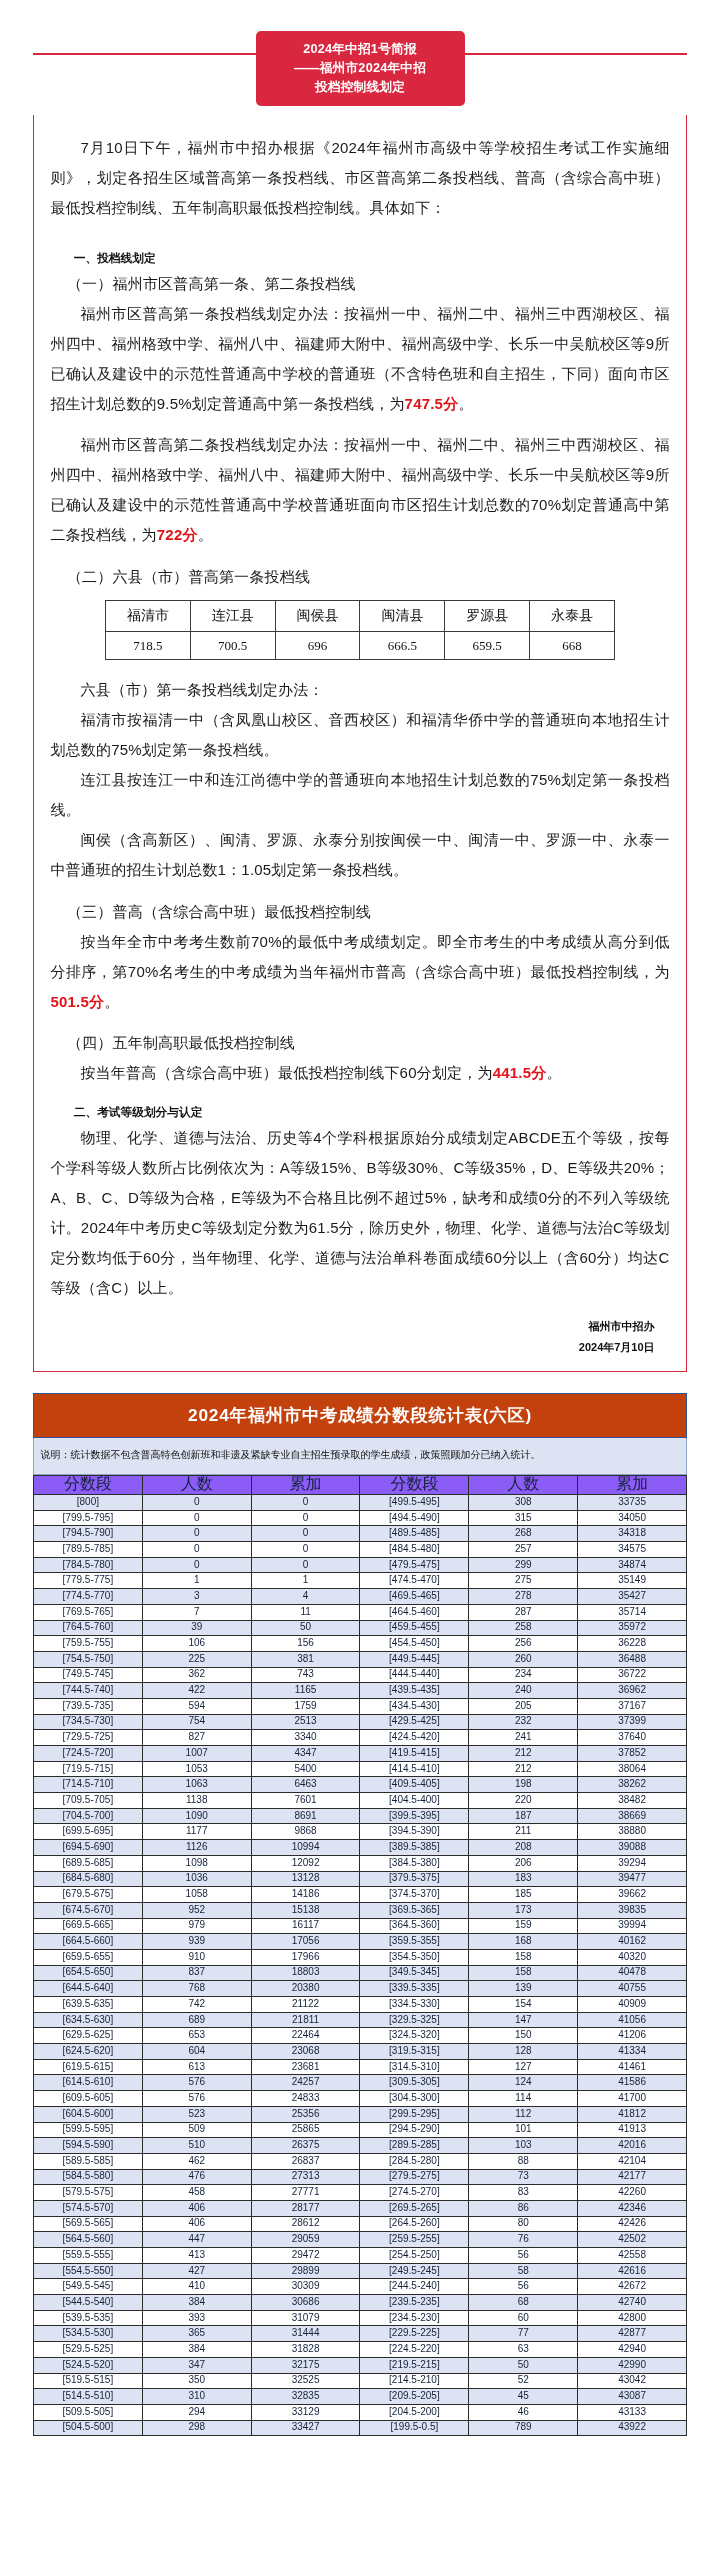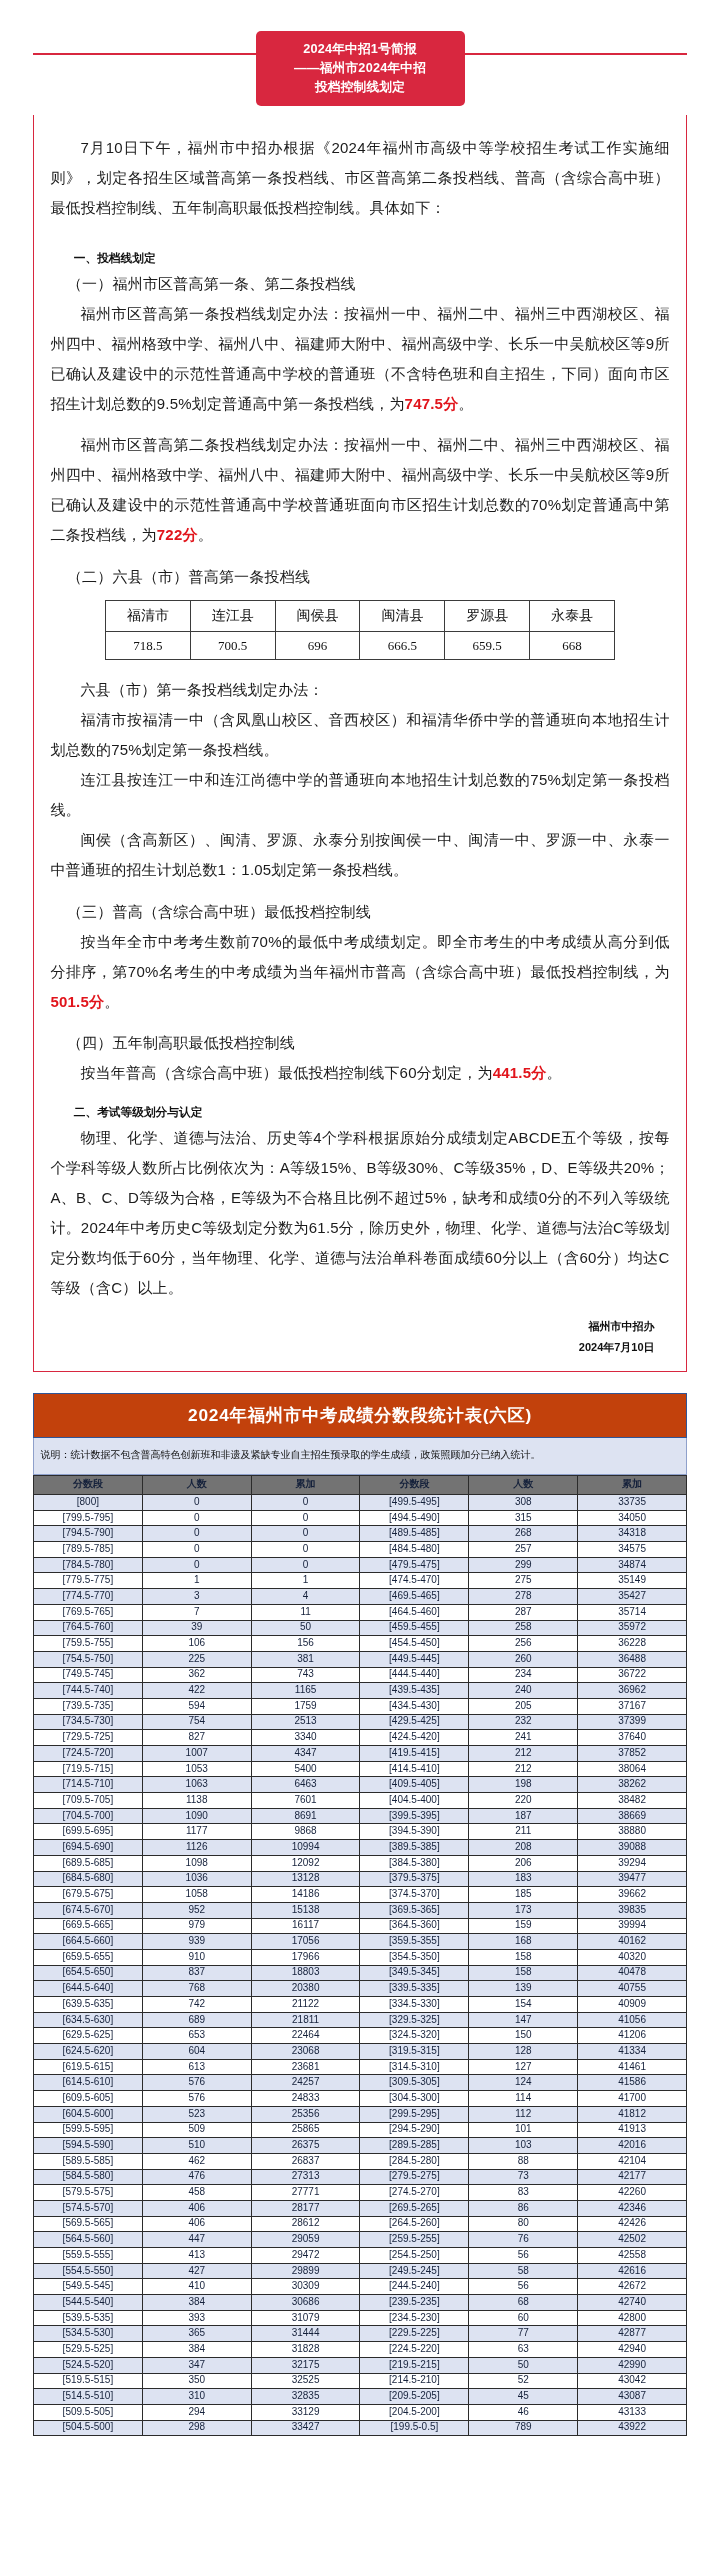--- a/index.html
+++ b/index.html
@@ -129,23 +129,23 @@
   }
   table.score th, table.score td {
     border: 0.8px solid #2b2b2b;
     text-align: center;
     padding: 0.8px 1.6px 1.6px;
     height: 14px;
     line-height: 12.3px;
     white-space: nowrap;
   }
   table.score th {
-    font-size: 10px;
-    font-weight: bold;
-    background: #737373;
+    font-size: 16px;
+    font-weight: normal;
+    background: #8b5cf6;
     padding: 2.5px 1.6px 3.3px;
   }
   table.score tr.alt td { background: #dde3f2; }
   table.score tr.plain td { background: #ffffff; }
 </style>
 </head>
 <body>
 
 <div class="page">
 

